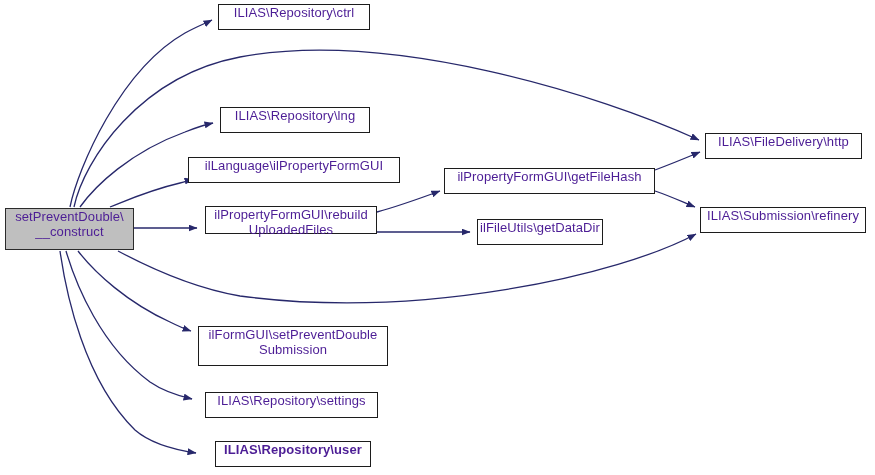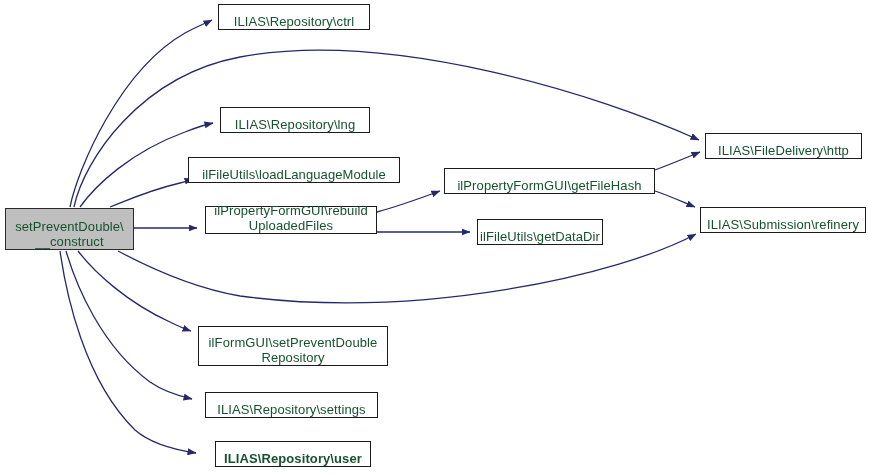--- a/index.html
+++ b/index.html
@@ -19,26 +19,26 @@
     position: absolute;
     left: 0;
     top: 0;
     width: 875px;
     height: 475px;
   }
   .node {
     position: absolute;
     box-sizing: border-box;
     display: flex;
-    align-items: flex-end;
+    align-items: flex-start;
     justify-content: center;
     text-align: center;
     background: #ffffff;
     border: 1px solid #1c1c1c;
-    color: #14532d;
+    color: #4c1d95;
     font-size: 13px;
     line-height: 15px;
     letter-spacing: 0.1px;
     white-space: pre-line;
     z-index: 5;
   }
   .node.root {
     background: #bfbfbf;
     border: 1px solid #2b2b2b;
   }
@@ -71,25 +71,25 @@
         <path d="M377,232 L470,232" fill="none" stroke="#27286b" stroke-width="1.3" marker-end="url(#arrowhead)"></path>
         <path d="M655,170 C671,164 688,157 700,152" fill="none" stroke="#27286b" stroke-width="1.3" marker-end="url(#arrowhead)"></path>
         <path d="M655,191 C670,196 685,203 695,207" fill="none" stroke="#27286b" stroke-width="1.3" marker-end="url(#arrowhead)"></path>
       </g>
   </svg>
   <div id="nodes-group">
       <div class="node root" style="left: 5px; top: 208px; width: 129px; height: 42px;"><span class="node-label">setPreventDouble\
 __construct</span></div>
       <div class="node" style="left: 218px; top: 4px; width: 152px; height: 26px;"><span class="node-label">ILIAS\Repository\ctrl</span></div>
       <div class="node" style="left: 220px; top: 107px; width: 150px; height: 26px;"><span class="node-label">ILIAS\Repository\lng</span></div>
-      <div class="node" style="left: 188px; top: 157px; width: 212px; height: 26px;"><span class="node-label">ilFileUtils\loadLanguageModule</span></div>
+      <div class="node" style="left: 188px; top: 157px; width: 212px; height: 26px;"><span class="node-label">ilLanguage\ilPropertyFormGUI</span></div>
       <div class="node" style="left: 205px; top: 206px; width: 172px; height: 28px;"><span class="node-label">ilPropertyFormGUI\rebuild
 UploadedFiles</span></div>
       <div class="node" style="left: 198px; top: 326px; width: 190px; height: 40px;"><span class="node-label">ilFormGUI\setPreventDouble
-Repository</span></div>
+Submission</span></div>
       <div class="node" style="left: 205px; top: 392px; width: 173px; height: 26px;"><span class="node-label">ILIAS\Repository\settings</span></div>
       <div class="node" style="left: 215px; top: 441px; width: 156px; height: 26px; font-weight: bold;"><span class="node-label">ILIAS\Repository\user</span></div>
       <div class="node" style="left: 444px; top: 168px; width: 211px; height: 26px;"><span class="node-label">ilPropertyFormGUI\getFileHash</span></div>
       <div class="node" style="left: 477px; top: 219px; width: 126px; height: 26px;"><span class="node-label">ilFileUtils\getDataDir</span></div>
       <div class="node" style="left: 705px; top: 133px; width: 157px; height: 26px;"><span class="node-label">ILIAS\FileDelivery\http</span></div>
       <div class="node" style="left: 700px; top: 207px; width: 166px; height: 26px;"><span class="node-label">ILIAS\Submission\refinery</span></div>
     </div>
 </div>
 
 </body></html>

